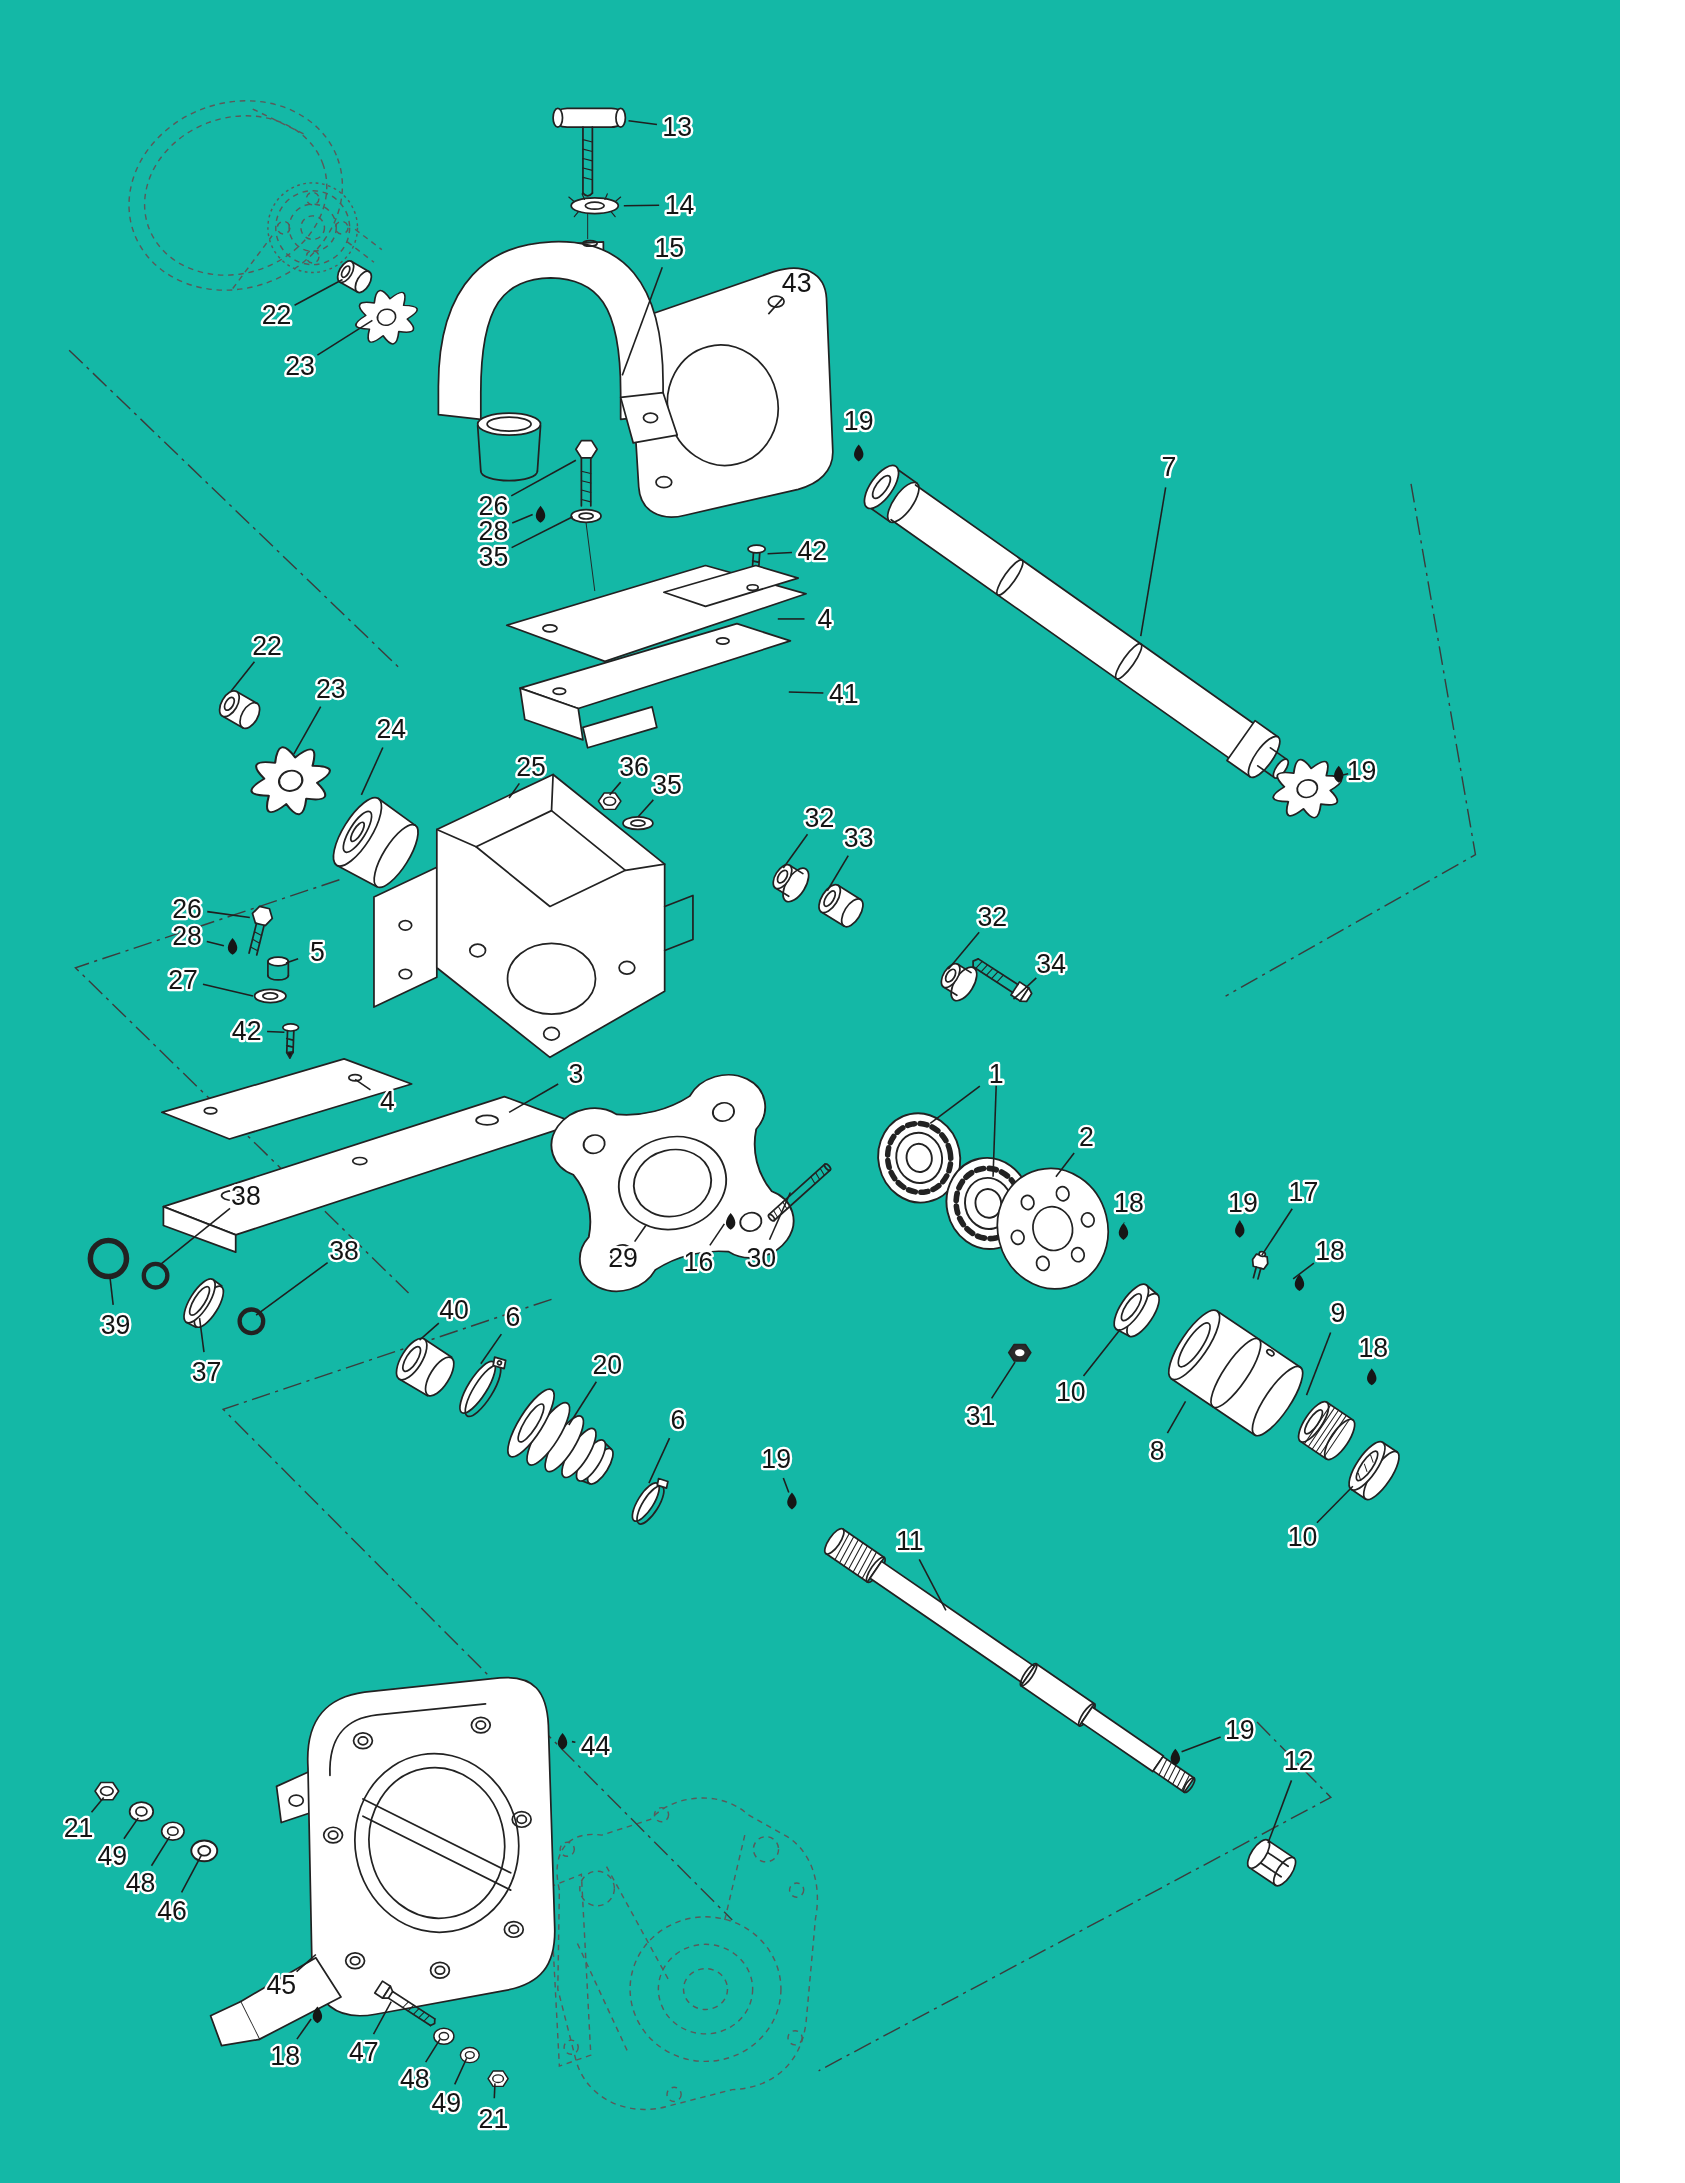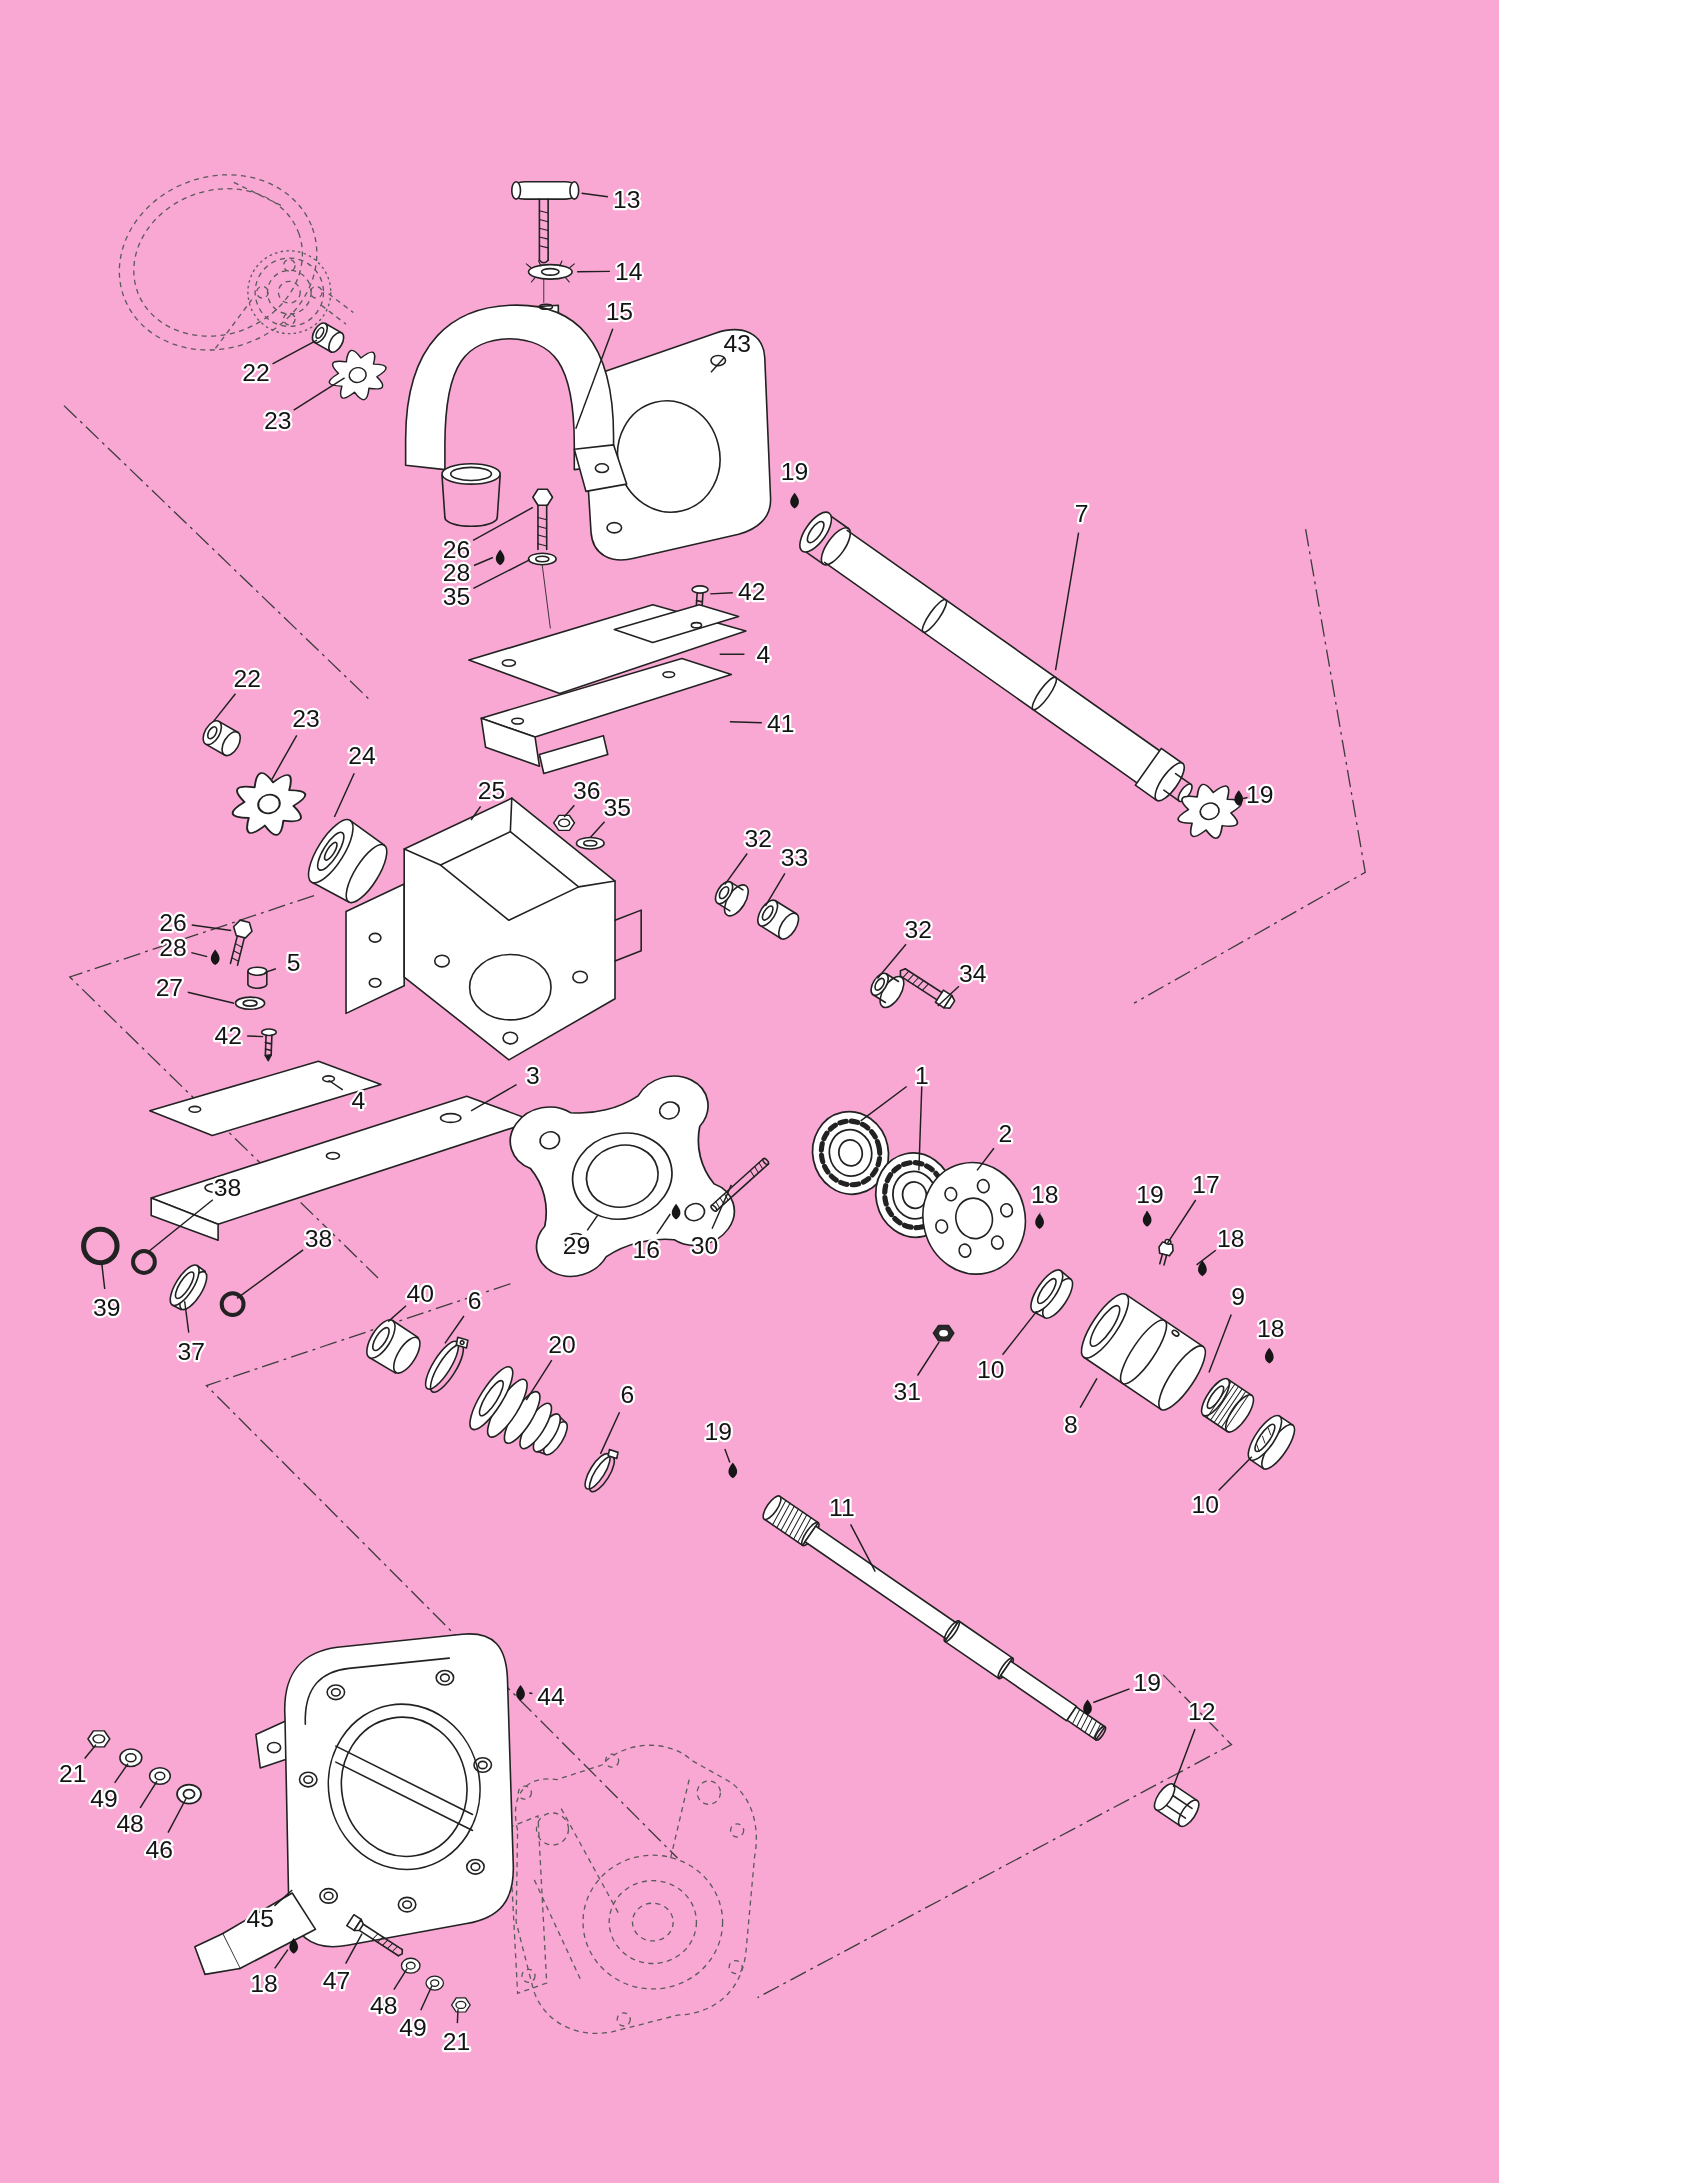--- a/index.html
+++ b/index.html
@@ -1,16 +1,16 @@
 <!DOCTYPE html>
 <html style="font-size:13px"><head>
 <meta charset="utf-8">
 <style>
   html,body{margin:0;padding:0;background:#ffffff}
-  .stage{position:relative;width:1499px;height:2183px;background:#f9a8d4;overflow:hidden}
+  .stage{position:relative;width:1620px;height:2183px;background:#14b8a6;overflow:hidden}
   svg{position:absolute;left:0;top:0;width:100%;height:100%;display:block}
   #callouts text{
     font-family:"Liberation Sans","DejaVu Sans",sans-serif;
     font-size:34px;fill:#141414;text-anchor:middle;
     paint-order:stroke;stroke:#ffffff;stroke-width:6px;stroke-linejoin:round;
   }
   #leaders line{stroke:#1f1f1f;stroke-width:2;}
 </style>
 </head>
 <body>

